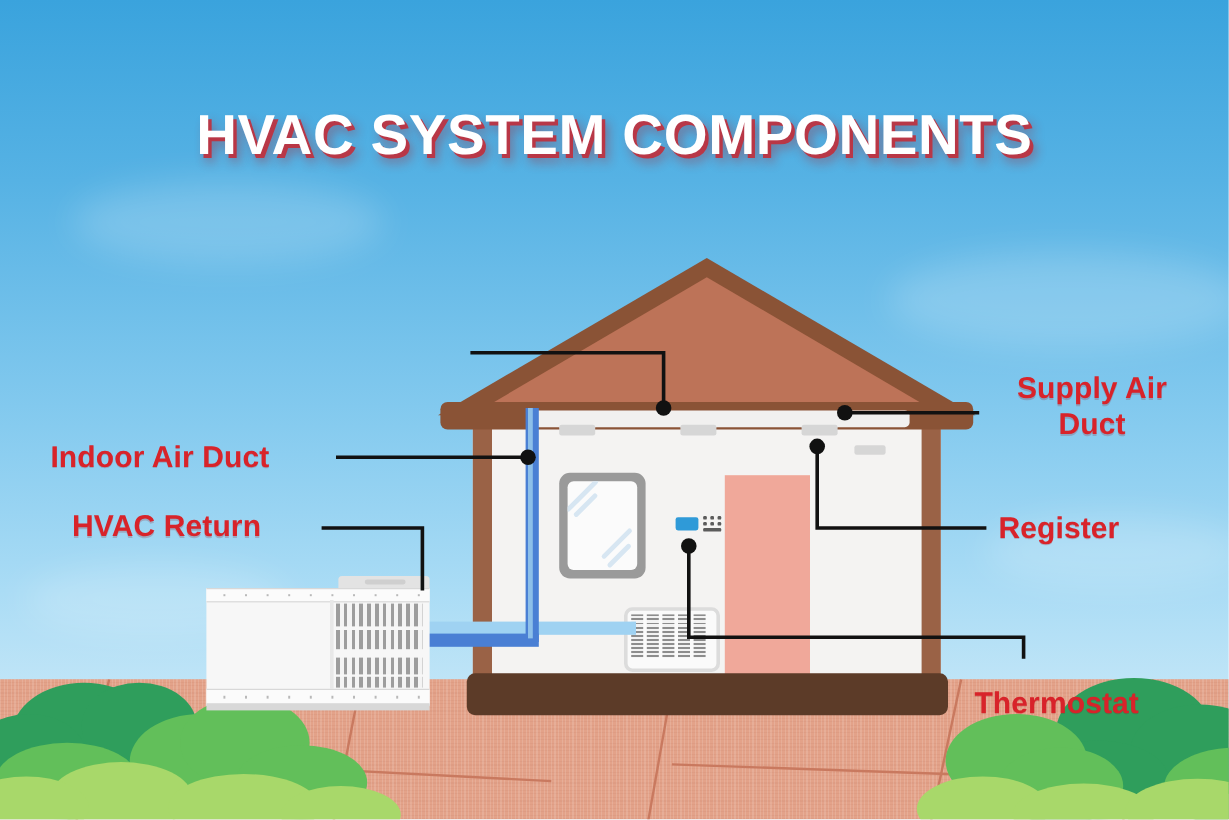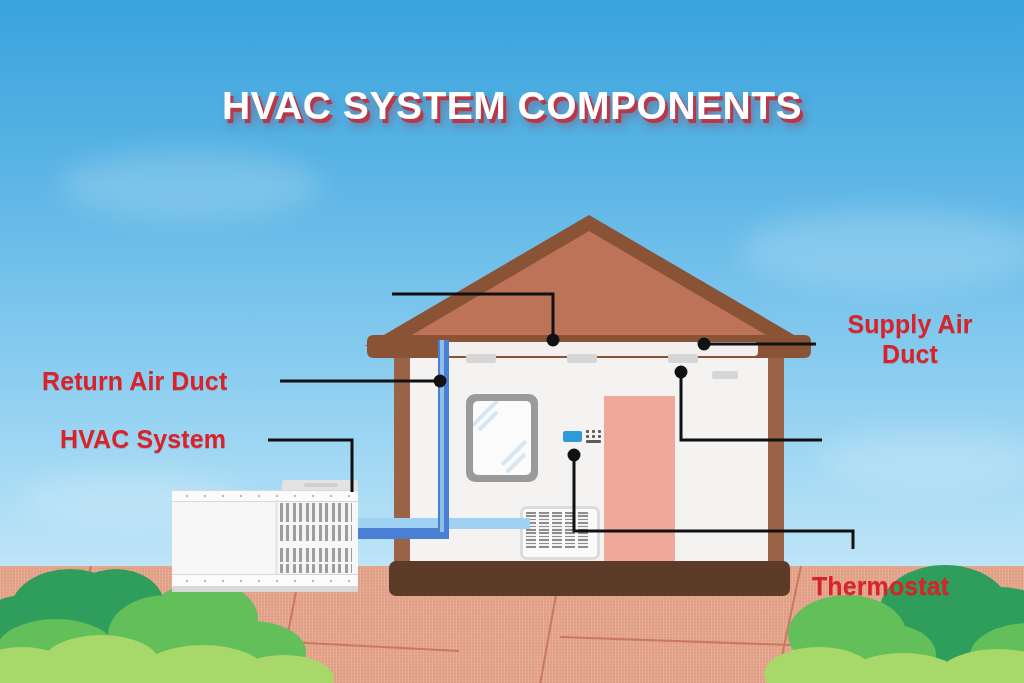--- a/index.html
+++ b/index.html
@@ -93,21 +93,21 @@
     letter-spacing:.1px;
     white-space:pre-line;
     text-shadow:0 1px 0 rgba(150,20,25,.22);
   }
   .label.center{text-align:center;}
 
   
   #title{
     position:absolute;left:0;top:84px;width:1024px;
     text-align:center;
-    font-size:39px;
+    font-size:47px;
     font-weight:bold;
     color:#ffffff;
     letter-spacing:.5px;
     text-shadow:3px 4px 0 rgba(200,40,50,.85), 5px 7px 9px rgba(170,30,40,.45);
   }
 </style>
 </head>
 <body>
 
 <div id="stage">
@@ -248,23 +248,24 @@
       <circle cx="440" cy="381" r="6.5"></circle>
       <circle cx="704" cy="344" r="6.5"></circle>
       <circle cx="681" cy="372" r="6.5"></circle>
       <circle cx="574" cy="455" r="6.5"></circle>
     </g>
   </svg>
 
   <div id="title">HVAC SYSTEM COMPONENTS</div>
 
 
-  <div class="label" style="left:42px;top:366px;width:235px;">Return Air Duct</div>
-
-  <div class="label" style="left:60px;top:424px;width:200px;">HVAC System</div>
+  <div class="label" style="left:42px;top:366px;width:235px;">Indoor Air Duct</div>
+
+  <div class="label" style="left:60px;top:424px;width:200px;">HVAC Return</div>
 
   <div class="label center" style="left:820px;top:309px;width:180px;">Supply Air
 Duct</div>
 
+  <div class="label" style="left:832px;top:425px;width:160px;">Register</div>
 
   <div class="label" style="left:812px;top:543px;width:200px;margin-top:28px;">Thermostat</div>
 
 </div>
 
 </body></html>

